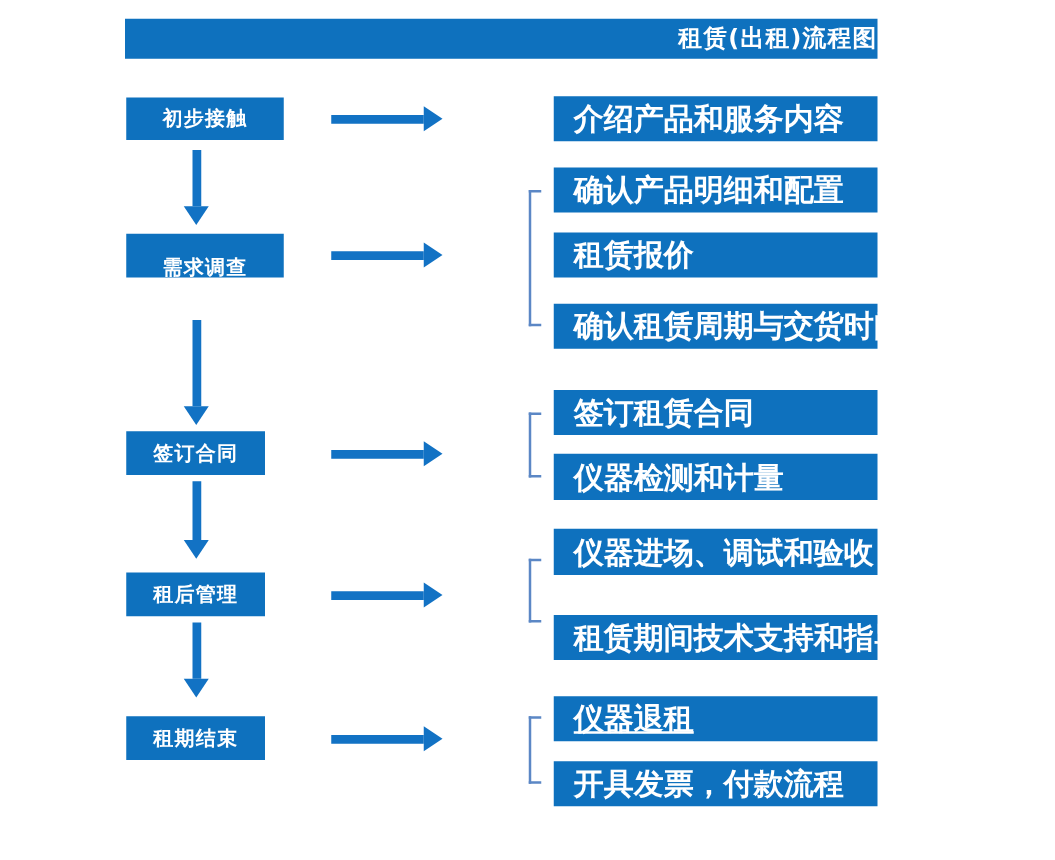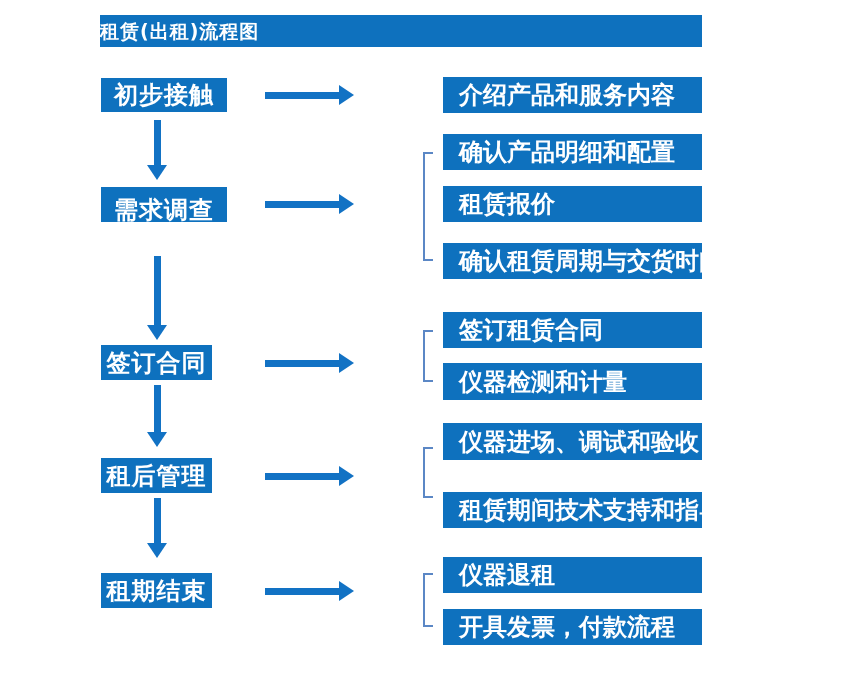--- a/index.html
+++ b/index.html
@@ -24,27 +24,27 @@
     position: absolute;
     background: var(--primary);
     color: #ffffff;
     font-weight: bold;
     display: flex;
     align-items: center;
     line-height: 1;
   }
   .title-bar {
     left: 100px; top: 15px; width: 602px; height: 32px;
-    justify-content: flex-start;
+    justify-content: flex-end;
     font-size: 19px;
     letter-spacing: 1px;
   }
   .stage {
     justify-content: center;
-    font-size: 24px;
+    font-size: 16px;
     letter-spacing: 1px;
   }
   .stage-1 { left: 101px; top: 78px;  width: 126px; height: 34px; }
   .stage-2 { left: 101px; top: 187px; width: 126px; height: 35px; align-items: flex-end; }
   .stage-3 { left: 101px; top: 345px; width: 111px; height: 35px; }
   .stage-4 { left: 101px; top: 458px; width: 111px; height: 35px; }
   .stage-5 { left: 101px; top: 573px; width: 111px; height: 35px; }
   .detail {
     left: 443px; width: 259px;
     font-size: 24px;
@@ -52,21 +52,21 @@
     white-space: nowrap;
   }
   .detail-1  { top: 77px;  height: 36px; }
   .detail-2  { top: 134px; height: 36px; }
   .detail-3  { top: 186px; height: 36px; }
   .detail-4  { top: 243px; height: 36px; }
   .detail-5  { top: 312px; height: 36px; }
   .detail-6  { top: 363px; height: 37px; }
   .detail-7  { top: 423px; height: 37px; align-items: center; }
   .detail-8  { top: 492px; height: 36px; }
-  .detail-9  { top: 557px; height: 36px; }
+  .detail-9  { top: 557px; height: 36px; text-decoration: underline; }
   .detail-10 { top: 609px; height: 36px; }
 
   
   .v-arrow {
     position: absolute;
     left: 147px;
     width: 20px;
     display: flex;
     flex-direction: column;
     align-items: center;

